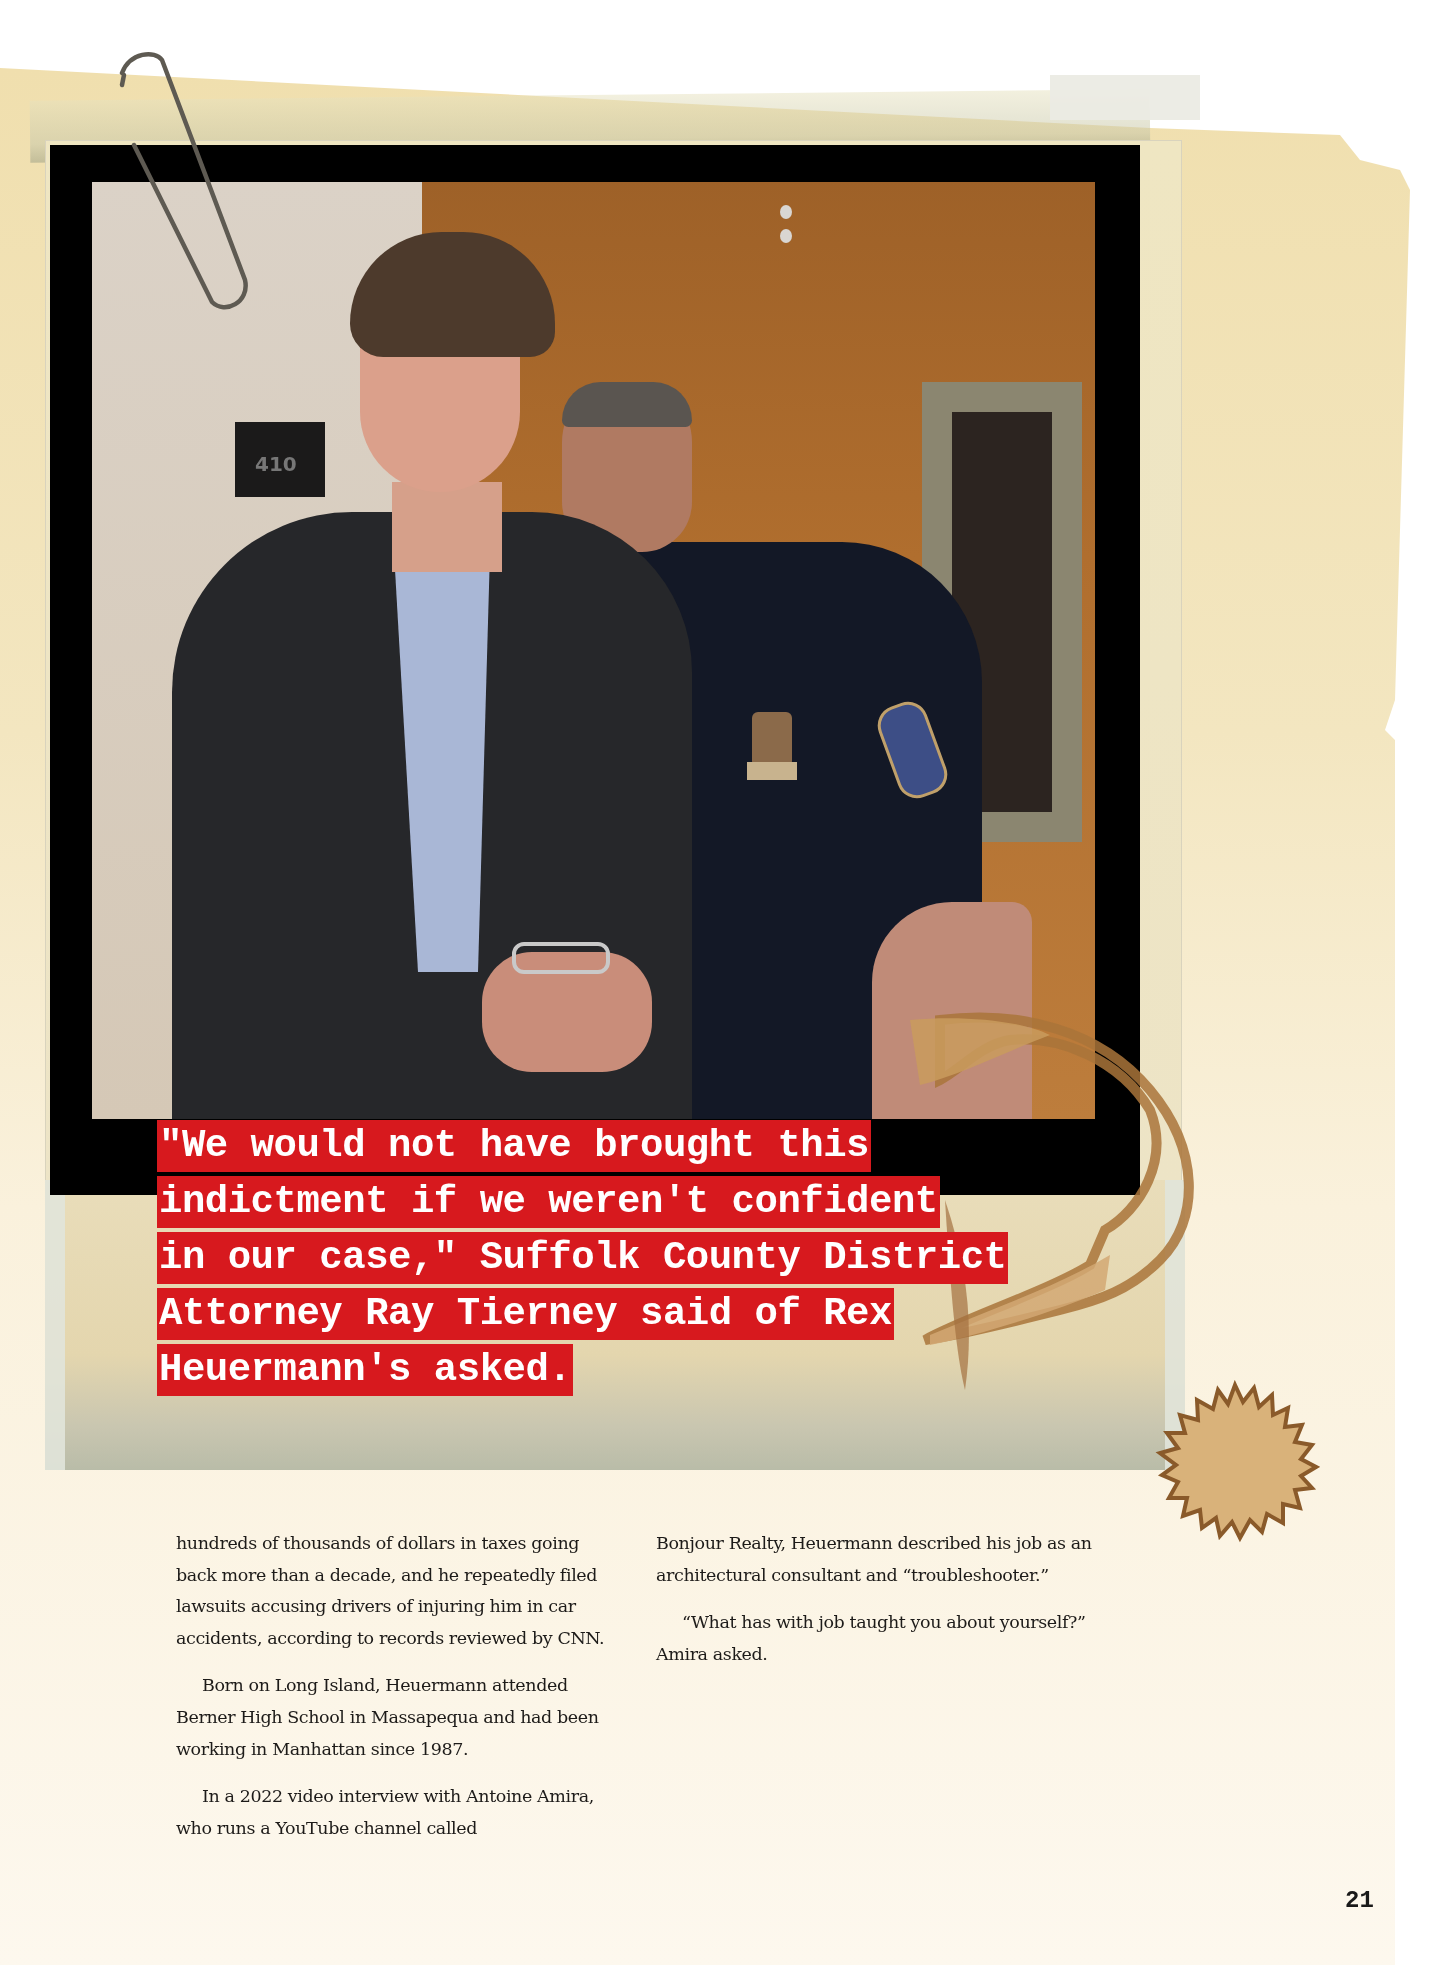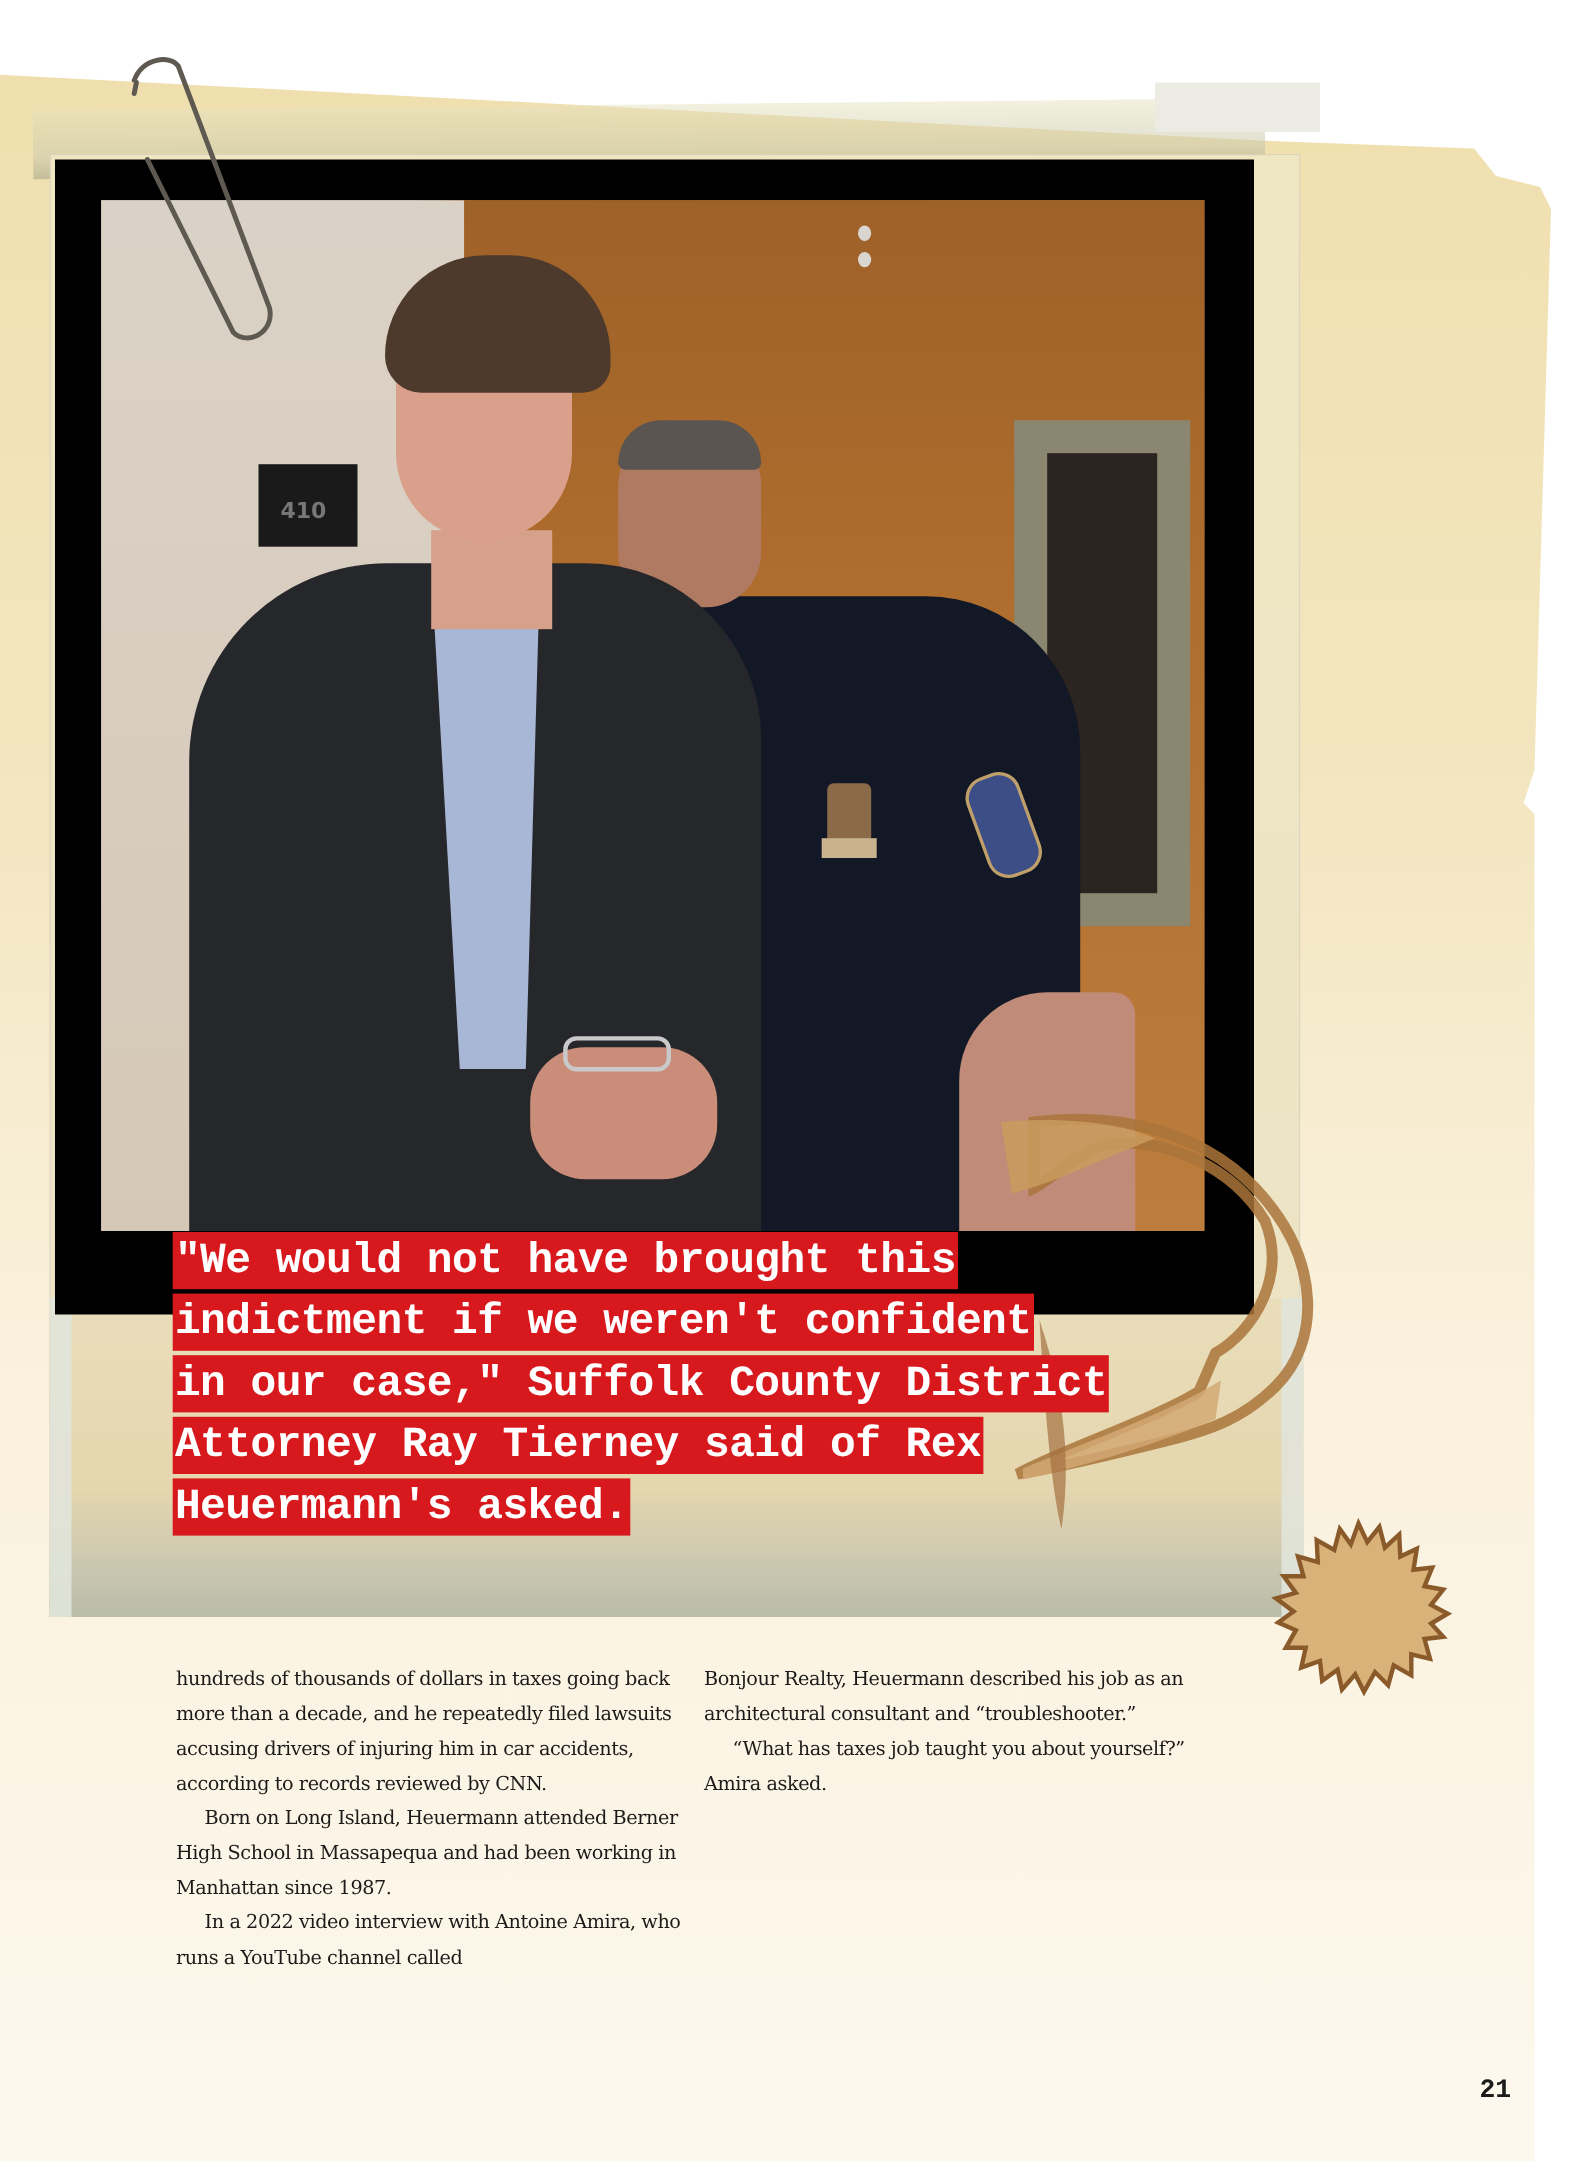--- a/index.html
+++ b/index.html
@@ -95,21 +95,21 @@
 
   
   .paperclip { position: absolute; left: 100px; top: 40px; }
 
   
   .column {
     position: absolute; top: 1512px; width: 470px;
     font-family: "DejaVu Serif", serif; font-size: 17.5px; line-height: 31.6px; color: #1d1b19;
     letter-spacing: -0.4px;
   }
-  .column p { margin: 0; }
+  .column p { margin: 16px; }
   .column p.indent { text-indent: 26px; }
   .col-left { left: 160px; }
   .col-right { left: 640px; }
 
   .page-number {
     position: absolute; left: 1345px; top: 1887px;
     font-family: "Liberation Mono", "DejaVu Sans Mono", monospace;
     font-weight: bold; font-size: 24px; color: #1a1a1a;
   }
 </style>
@@ -189,16 +189,16 @@
   <div class="quote-line">Heuermann's asked.</div>
 </div>
 
 <div class="column col-left">
   <p>hundreds of thousands of dollars in taxes going back more than a decade, and he repeatedly filed lawsuits accusing drivers of injuring him in car accidents, according to records reviewed by CNN.</p>
   <p class="indent">Born on Long Island, Heuermann attended Berner High School in Massapequa and had been working in Manhattan since 1987.</p>
   <p class="indent">In a 2022 video interview with Antoine Amira, who runs a YouTube channel called</p>
 </div>
 <div class="column col-right">
   <p>Bonjour Realty, Heuermann described his job as an architectural consultant and “troubleshooter.”</p>
-  <p class="indent">“What has taxes job taught you about yourself?” Amira asked.</p>
+  <p class="indent">“What has with job taught you about yourself?” Amira asked.</p>
 </div>
 
 <div class="page-number">21</div>
 
 </body></html>

